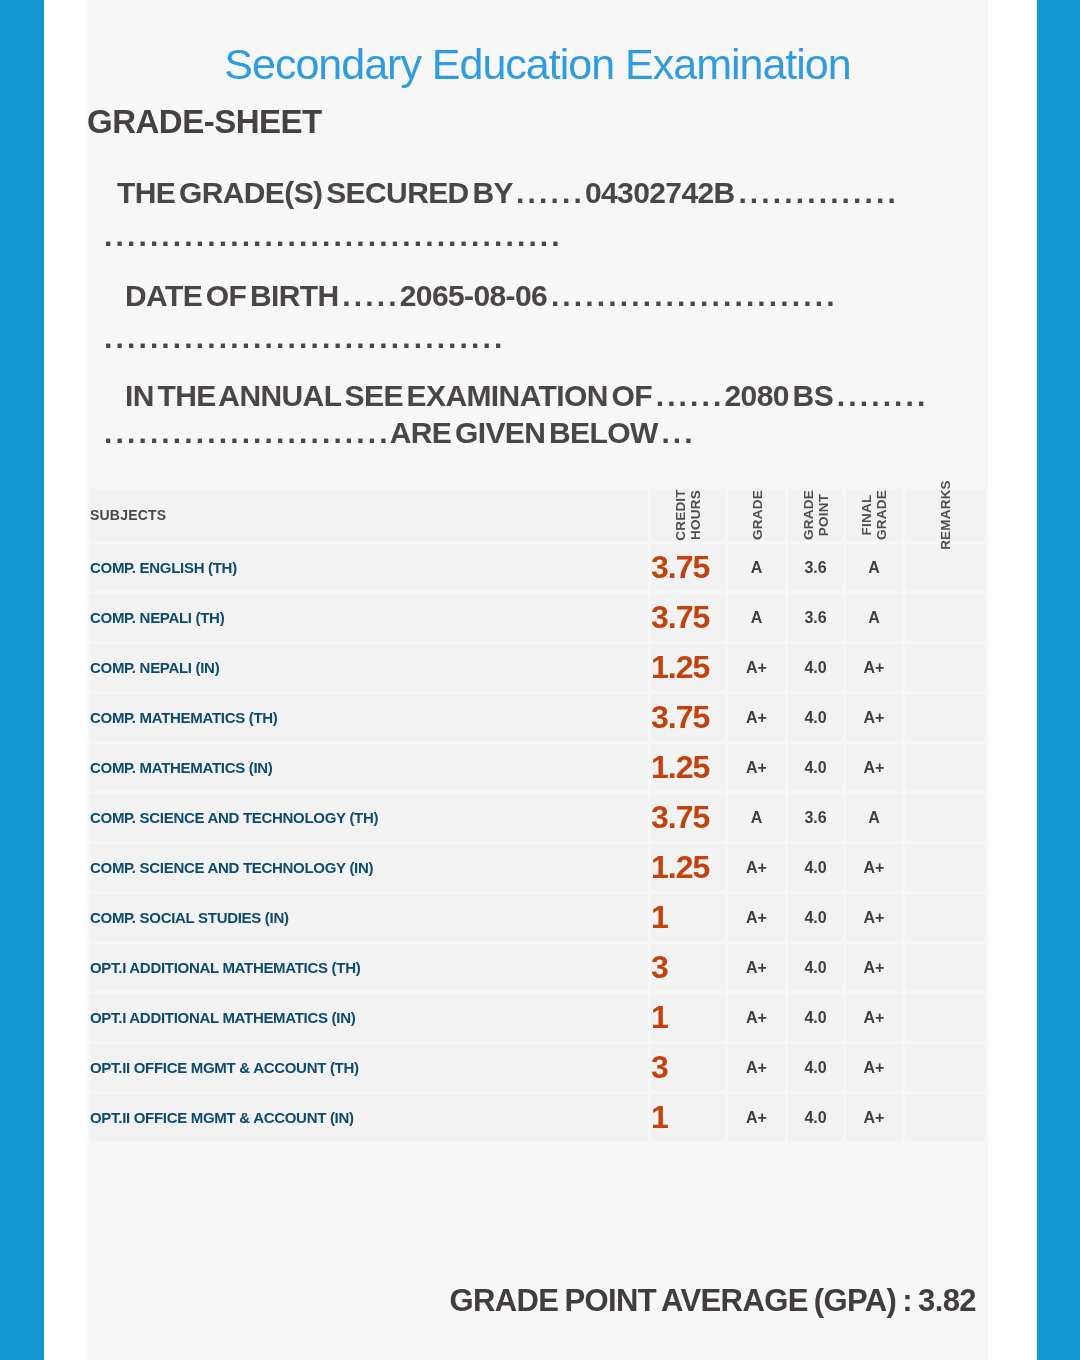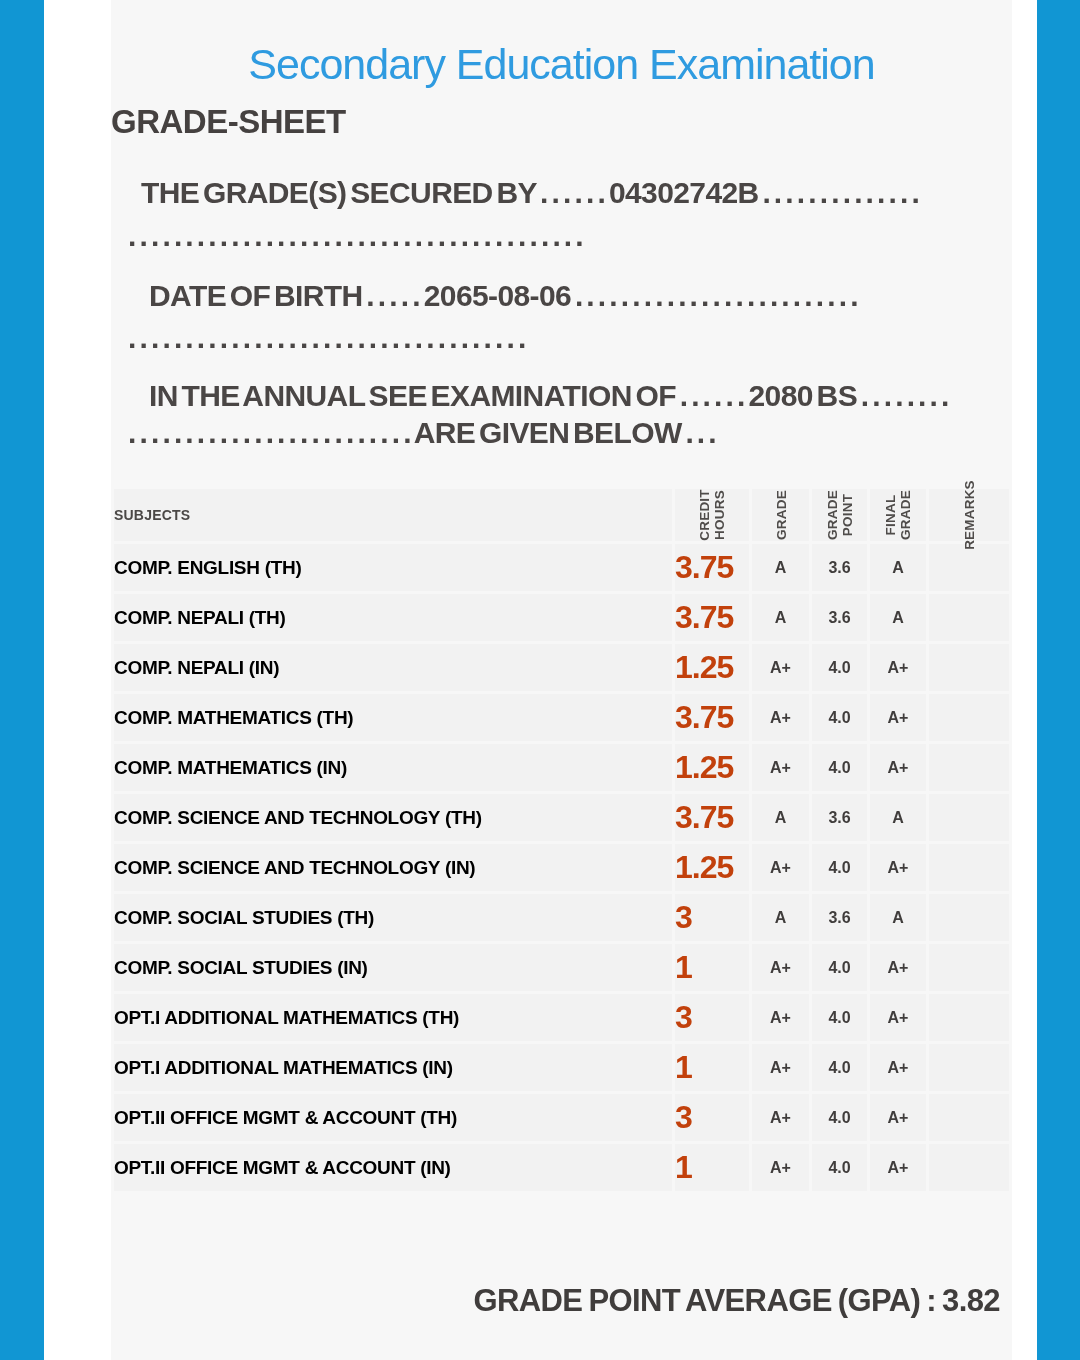--- a/index.html
+++ b/index.html
@@ -6,21 +6,20 @@
   body{
     width:1080px;height:1360px;position:relative;background:#ffffff;
     font-family:"Liberation Sans","DejaVu Sans",sans-serif;overflow:hidden;
   }
   .frame{position:absolute;top:0;height:1360px;background:#1196d3;}
   .frame.left{left:0;width:44px;}
   .frame.right{right:0;width:43px;}
   .sheet{
     position:absolute;left:87px;top:0;width:901px;height:1360px;
     background:#f7f7f7;
-    margin-left:24px;
   }
   .doc-title{
     position:absolute;top:40px;left:0;width:100%;text-align:center;
     font-size:43px;font-weight:400;color:#2f9be0;letter-spacing:-1px;
   }
   .doc-subtitle{
     position:absolute;top:103px;left:0;width:100%;text-align:left;
     font-size:33px;font-weight:bold;color:#454140;letter-spacing:-0.5px;
   }
   .docline{
@@ -47,22 +46,22 @@
     text-align:left;padding-left:22px;font-size:14px;font-weight:bold;
     color:#4b4846;letter-spacing:0.2px;
   }
   .rot{
     position:absolute;left:50%;top:50%;
     transform:translate(-50%,-50%) rotate(-90deg);
     white-space:pre-line;text-align:center;line-height:15px;
     font-size:13.5px;font-weight:bold;color:#4f4c4a;letter-spacing:0.2px;
   }
   td.subject{
-    text-align:left;padding-left:22px;font-size:19px;font-weight:bold;
-    color:#000000;letter-spacing:-0.3px;white-space:nowrap;
+    text-align:left;padding-left:22px;font-size:15px;font-weight:bold;
+    color:#0c4a6e;letter-spacing:-0.3px;white-space:nowrap;
   }
   td.credit{
     text-align:left;padding-left:9px;font-size:32px;font-weight:bold;
     color:#c2410c;letter-spacing:-1px;
   }
   td.small{
     text-align:center;font-size:16px;font-weight:bold;color:#403d3c;
   }
   .gpa-line{
     position:absolute;top:1283px;right:12px;white-space:nowrap;
@@ -173,28 +172,20 @@
       </tr>
       <tr>
         <td class="subject">COMP. SCIENCE AND TECHNOLOGY (IN)</td>
         <td class="credit">1.25</td>
         <td class="small">A+</td>
         <td class="small">4.0</td>
         <td class="small">A+</td>
         <td class="small"></td>
       </tr>
       <tr>
-        <td class="subject">COMP. SOCIAL STUDIES (TH)</td>
-        <td class="credit">3</td>
-        <td class="small">A</td>
-        <td class="small">3.6</td>
-        <td class="small">A</td>
-        <td class="small"></td>
-      </tr>
-      <tr>
         <td class="subject">COMP. SOCIAL STUDIES (IN)</td>
         <td class="credit">1</td>
         <td class="small">A+</td>
         <td class="small">4.0</td>
         <td class="small">A+</td>
         <td class="small"></td>
       </tr>
       <tr>
         <td class="subject">OPT.I ADDITIONAL MATHEMATICS (TH)</td>
         <td class="credit">3</td>

